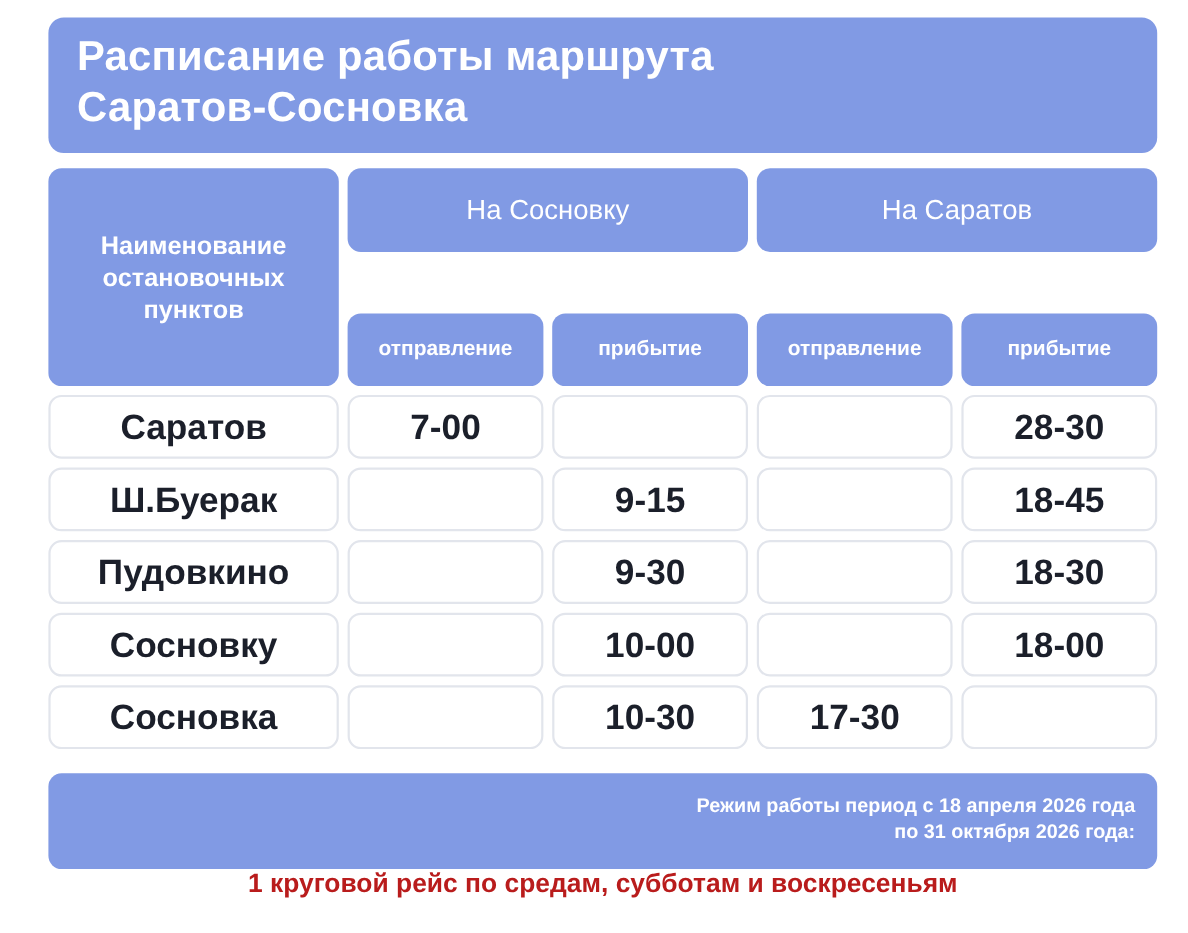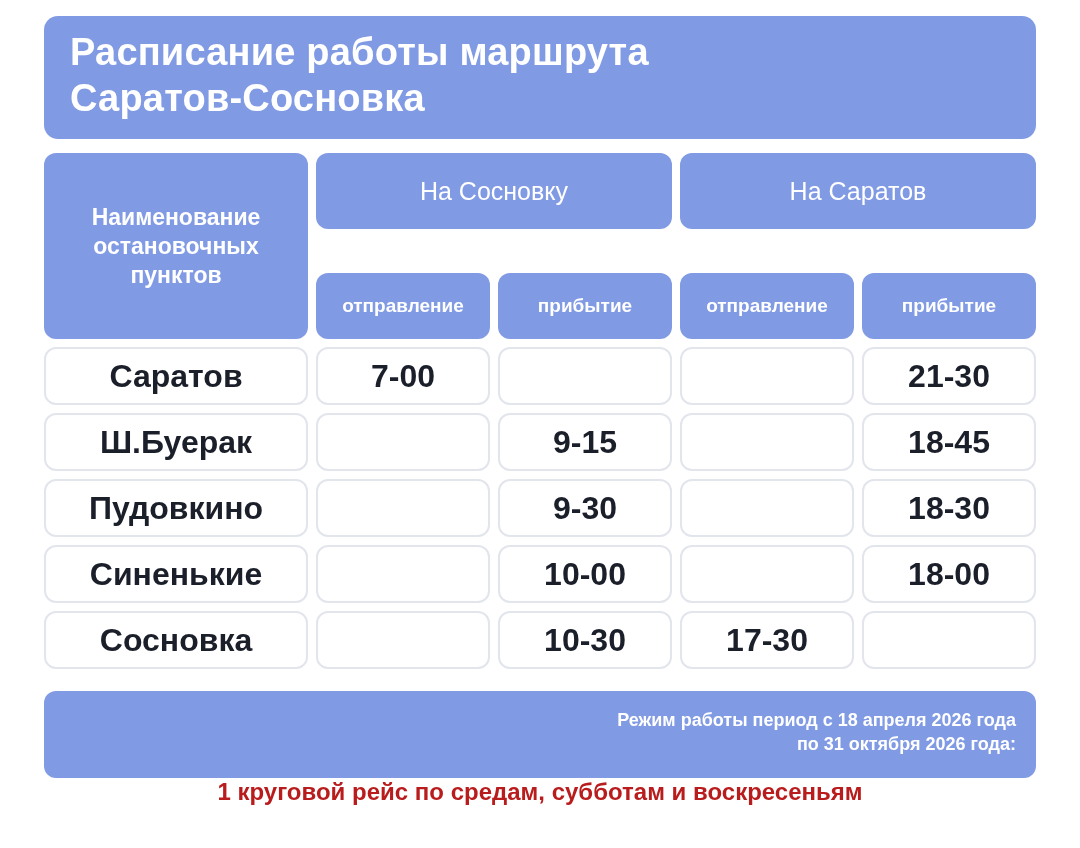--- a/index.html
+++ b/index.html
@@ -11,21 +11,21 @@
     width: 1080px;
     height: 848px;
     font-family: "Liberation Sans", sans-serif;
     color: #1b1f2a;
     overflow: hidden;
   }
   .page {
     width: 1080px;
     height: 848px;
     box-sizing: border-box;
-    padding: 16px 44px 0 44px;
+    padding: 16px 28px 0 44px;
     display: flex;
     flex-direction: column;
   }
 
   
   .title-banner {
     background: #819ae4;
     color: #ffffff;
     border-radius: 14px;
     padding: 14px 26px 18px 26px;
@@ -61,21 +61,21 @@
     font-weight: bold;
     line-height: 1.25;
     padding: 10px 8px;
     min-height: 150px;
     box-sizing: border-box;
   }
   .dir-group {
     flex: 1 1 0;
     display: flex;
     flex-direction: column;
-    gap: 0;
+    gap: 12px;
   }
   .dir-title {
     background: #819ae4;
     color: #ffffff;
     border-radius: 12px;
     height: 76px;
     display: flex;
     align-items: center;
     justify-content: center;
     font-size: 25px;
@@ -175,41 +175,41 @@
           <div class="sub-head">прибытие</div>
         </div>
       </div>
     </div>
 
     <div class="body-row">
       <div class="cell stop">Саратов</div>
       <div class="cell time">7-00</div>
       <div class="cell time"></div>
       <div class="cell time"></div>
-      <div class="cell time">21-30</div>
+      <div class="cell time">28-30</div>
     </div>
 
     <div class="body-row">
       <div class="cell stop">Ш.Буерак</div>
       <div class="cell time"></div>
       <div class="cell time">9-15</div>
       <div class="cell time"></div>
       <div class="cell time">18-45</div>
     </div>
 
     <div class="body-row">
       <div class="cell stop">Пудовкино</div>
       <div class="cell time"></div>
       <div class="cell time">9-30</div>
       <div class="cell time"></div>
       <div class="cell time">18-30</div>
     </div>
 
     <div class="body-row">
-      <div class="cell stop">Синенькие</div>
+      <div class="cell stop">Сосновку</div>
       <div class="cell time"></div>
       <div class="cell time">10-00</div>
       <div class="cell time"></div>
       <div class="cell time">18-00</div>
     </div>
 
     <div class="body-row">
       <div class="cell stop">Сосновка</div>
       <div class="cell time"></div>
       <div class="cell time">10-30</div>

